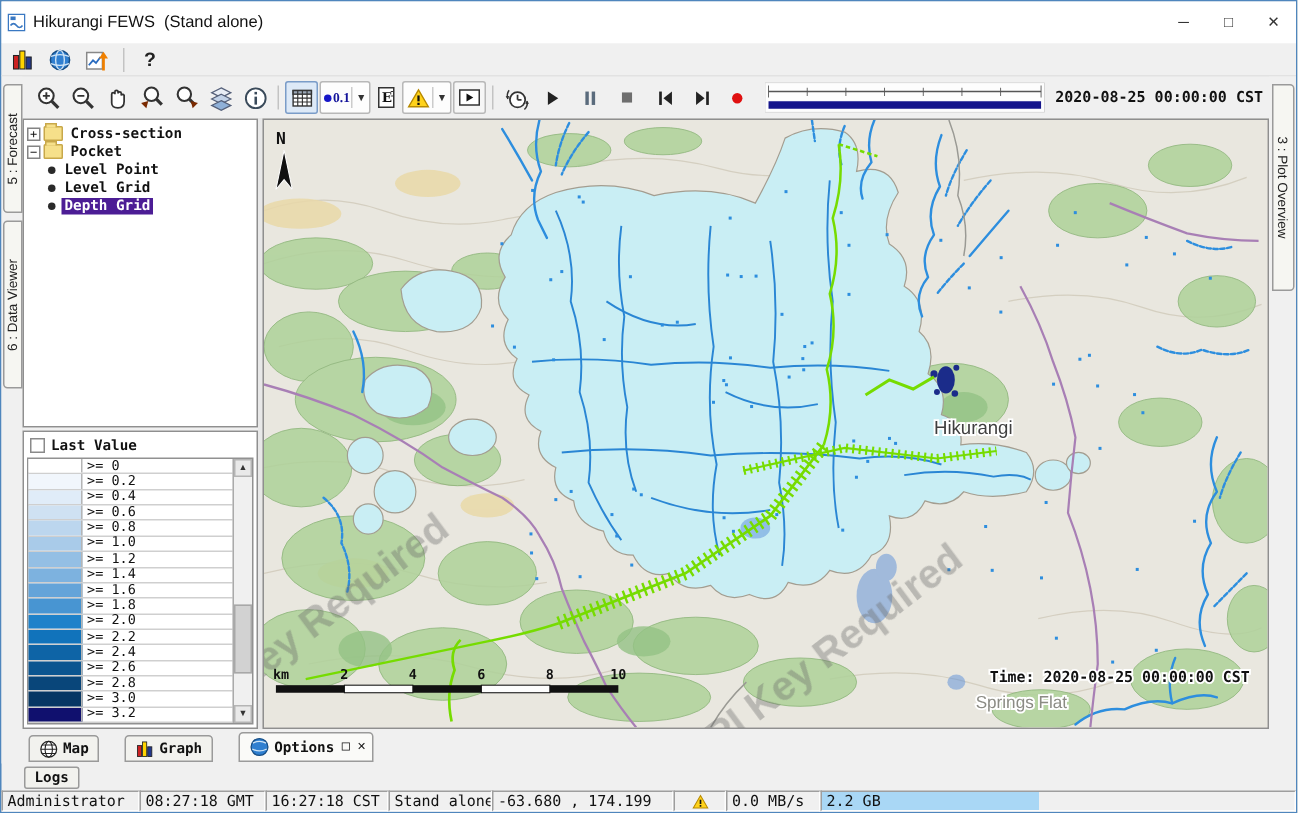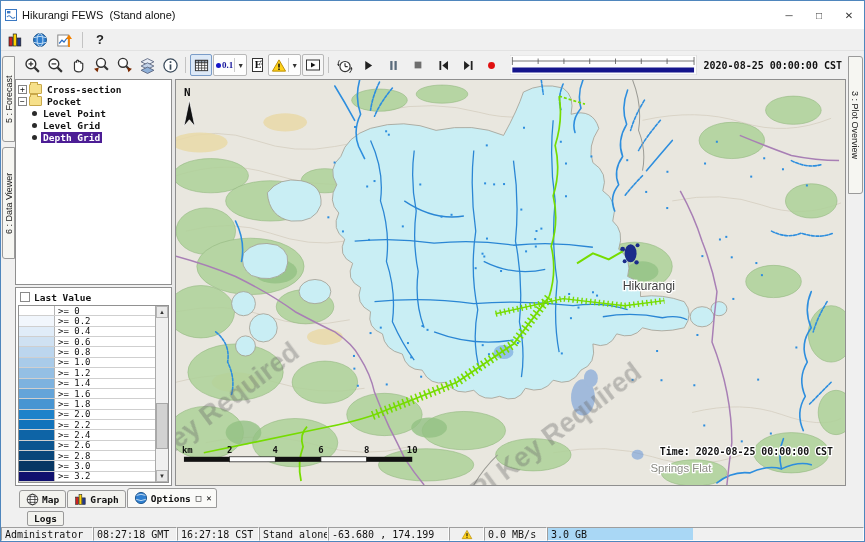--- a/index.html
+++ b/index.html
@@ -73,26 +73,26 @@
   .legend-scroll{position:absolute;top:0;right:0;width:13px;height:100%;background:#f0f0f0;border-left:1px solid #aaa;display:flex;flex-direction:column}
   .scroll-btn{height:12px;font-size:6px;display:flex;align-items:center;justify-content:center;color:#333;border:1px solid #b5b5b5;background:#e9e9e9;flex:0 0 auto}
   .scroll-track{flex:1;position:relative}
   .scroll-thumb{position:absolute;left:0;width:100%;top:56%;height:30%;background:#d2d2d2;border:1px solid #a8a8a8}
 
   .splitter{width:3px;background:#e8e8e8;flex:0 0 auto}
   .mapbox{flex:1;position:relative;border:1px solid #8f8f8f;overflow:hidden;background:#e9e7df}
   .mapbox svg{display:block;width:100%;height:100%}
 
   
-  .tabsrow{height:23px;background:#f0f0f0;display:flex;align-items:flex-end;gap:1px;padding:2px 4px 1px 18px;flex:0 0 auto}
+  .tabsrow{height:23px;background:#f0f0f0;display:flex;align-items:flex-end;gap:17px;padding:2px 4px 1px 18px;flex:0 0 auto}
   .btab{display:flex;align-items:center;gap:3px;border:1px solid #9a9a9a;border-radius:3px 3px 0 0;background:#f2f2ee;
     height:18px;padding:0 6px;font-family:"DejaVu Sans Mono",monospace;font-size:9.5px;font-weight:bold}
   .btab.active{background:#fafaf8;height:20px;padding-right:4px}
   .btab .tabctl{font-size:9px;margin-left:2px;font-weight:normal}
-  .logsrow{height:18px;display:flex;align-items:center;padding-left:26px;flex:0 0 auto}
+  .logsrow{height:18px;display:flex;align-items:center;padding-left:15px;flex:0 0 auto}
   .logsbtn{border:1px solid #9a9a9a;border-radius:2px;background:#f2f2ee;height:15px;display:flex;align-items:center;padding:0 6px;
     font-family:"DejaVu Sans Mono",monospace;font-size:9.5px;font-weight:bold}
 
   .statusbar{height:14px;display:flex;flex:0 0 auto;background:#f0f0f0}
   .scell{border:1px solid;border-color:#9e9e9e #fdfdfd #fdfdfd #9e9e9e;display:flex;align-items:center;
     font-family:"DejaVu Sans Mono",monospace;font-size:10px;padding:0 3px;white-space:nowrap;overflow:hidden}
   .scell-warn{justify-content:center}
   .mem{background:linear-gradient(to right,#a9d7f5 0 46%,#f0f0f0 46%)}
 </style>
 </head>
@@ -725,15 +725,15 @@
     <div class="scell" style="width:69px">Stand alone</div>
     <div class="scell" style="width:121px">-63.680 , 174.199</div>
     <div class="scell scell-warn" style="width:35px">
       <svg width="12" height="11" viewBox="0 0 16 16">
         <path d="M8,2 L15,14 H1 Z" fill="#ffd21a" stroke="#b88a00"></path>
         <rect x="7.2" y="6" width="1.6" height="4.2" fill="#111"></rect>
         <rect x="7.2" y="11.2" width="1.6" height="1.6" fill="#111"></rect>
       </svg>
     </div>
     <div class="scell" style="width:63px">0.0 MB/s</div>
-    <div class="scell mem" style="flex:1">3.0 GB</div>
+    <div class="scell mem" style="flex:1">2.2 GB</div>
   </div>
 </div>
 
 </body></html>

